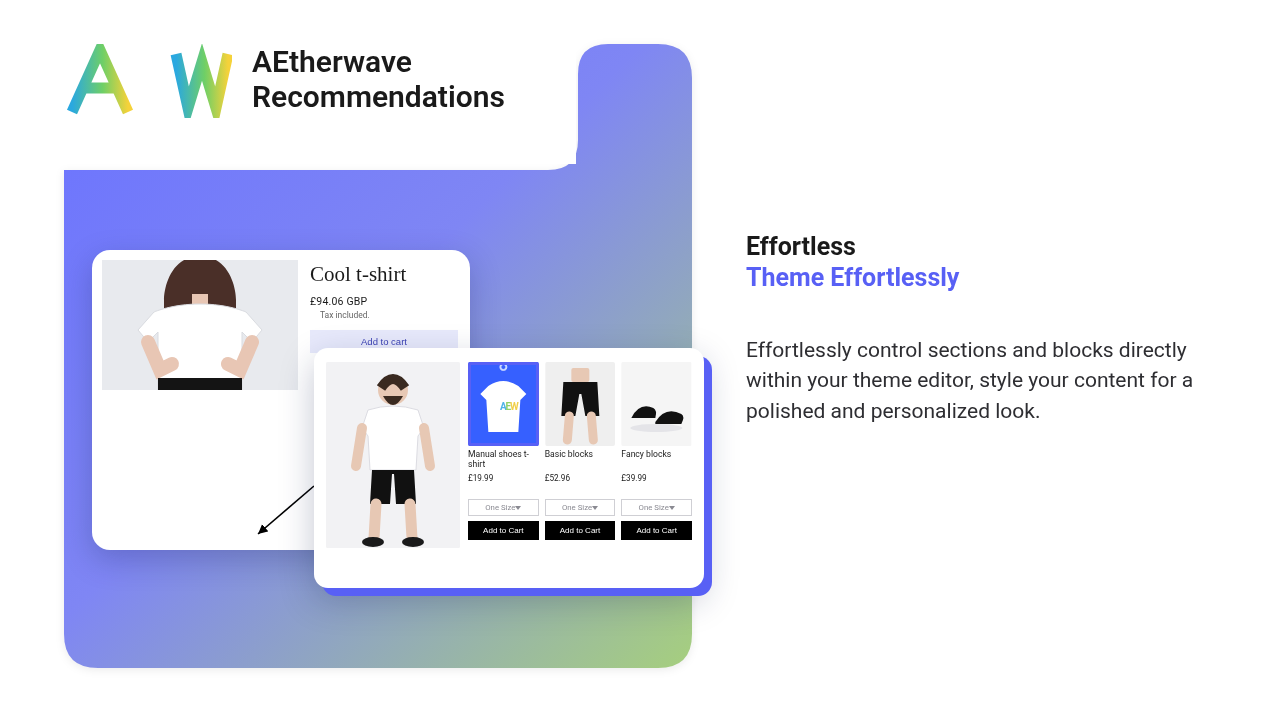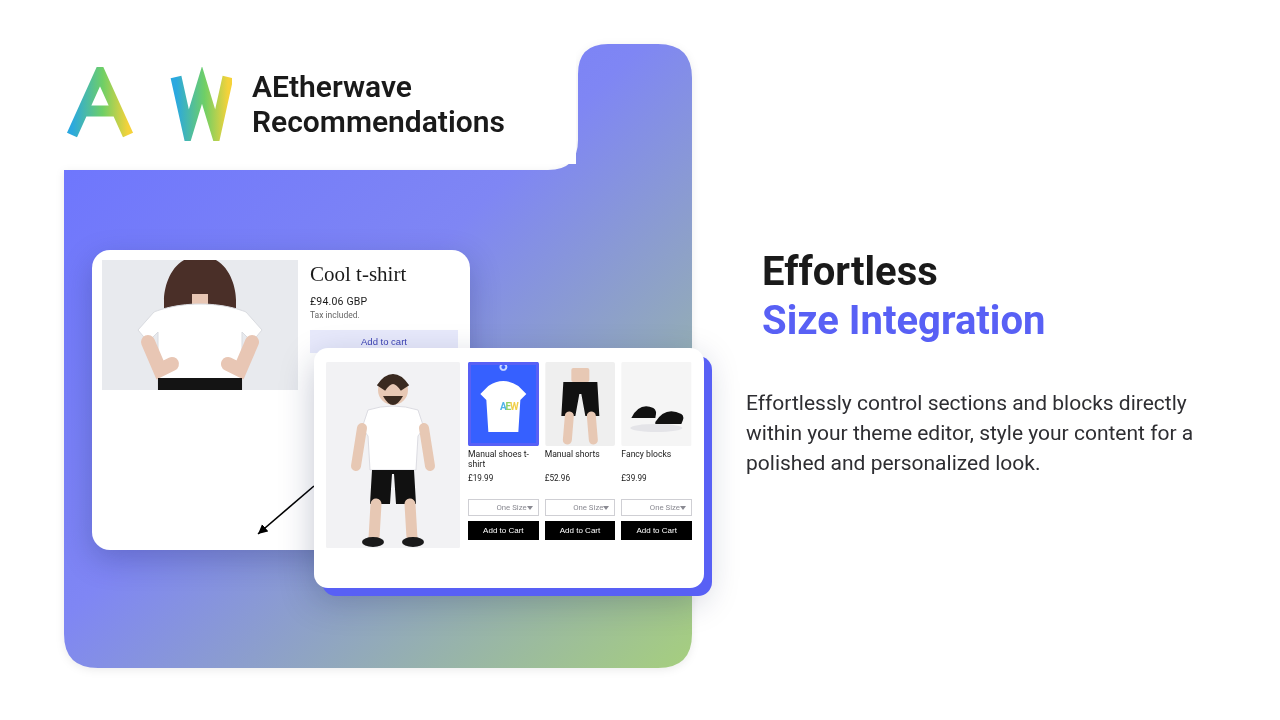--- a/index.html
+++ b/index.html
@@ -9,52 +9,52 @@
   --green:#97c460;
 }
 html,body{margin:0;padding:0;width:1280px;height:720px;background:#fff;font-family:-apple-system,BlinkMacSystemFont,"Segoe UI",Roboto,Arial,sans-serif;color:var(--ink);overflow:hidden}
 .page{position:relative;width:1280px;height:720px}
 
 
 .grad-wrap{position:absolute;left:64px;top:44px;width:628px;height:624px;filter:drop-shadow(0 2px 4px rgba(0,0,0,.08))}
 .grad-wrap svg{display:block}
 
 
-.brand{position:absolute;left:64px;top:44px;width:510px;height:120px;background:#fff;border-top-left-radius:28px;display:flex;align-items:center;gap:20px;padding-left:2px}
+.brand{position:absolute;left:64px;top:44px;width:510px;height:120px;background:#fff;border-top-left-radius:28px;display:flex;align-items:flex-start;gap:20px;padding-left:2px}
 .brand-title{font-size:30px;font-weight:600;line-height:1.18}
 
 
 .card1{position:absolute;left:92px;top:250px;width:378px;height:300px;background:#fff;border-radius:18px;box-shadow:0 10px 30px rgba(20,30,80,.25)}
 .p1-img{position:absolute;left:10px;top:10px;width:196px;height:130px;background:#eceef1;overflow:hidden}
 .p1-body{position:absolute;left:218px;top:12px;width:148px}
 .p1-title{font-family:"Didot","Bodoni MT","Georgia",serif;font-size:21px;margin:0 0 8px 0;font-weight:400}
 .p1-price{font-size:10.5px;letter-spacing:.2px}
-.p1-tax{font-size:8.5px;color:#666;margin:2px 0 10px 0}
+.p1-tax{font-size:8.5px;color:#666;margin:2px 0 10px 10px}
 .p1-btn{display:block;width:100%;background:var(--soft);color:#3a3fb3;font-size:9.5px;text-align:center;padding:6px 0;border:none}
 .arrow{position:absolute;left:250px;top:480px;width:70px;height:70px}
 
 
 .card2{position:absolute;left:314px;top:348px;width:366px;height:214px;background:#fff;border-radius:14px;box-shadow:8px 8px 0 0 var(--blue),0 12px 34px rgba(20,30,80,.25);display:flex;padding:14px 12px 12px 12px;gap:8px}
 .hero{width:134px;position:relative}
 .hero-pic{width:134px;height:186px;background:linear-gradient(#f4f4f6,#ededf0);border-radius:2px;position:relative;overflow:hidden}
 .grid3{flex:1;display:flex;gap:6px}
 .rec{flex:1;display:flex;flex-direction:column}
 .rec-img{width:100%;height:84px;border-radius:2px;position:relative;overflow:hidden;margin-bottom:4px}
 .rec-img.sel{outline:3px solid var(--blue);outline-offset:-3px}
 .rec-name{font-size:8.6px;line-height:1.15;height:20px}
 .rec-price{font-size:8.2px;margin:3px 0 16px 0}
-.rec-size{border:1px solid #cfcfd4;font-size:7.8px;color:#8a8a92;padding:3px 5px;margin-bottom:5px;display:flex;justify-content:flex-end;align-items:center}
+.rec-size{border:1px solid #cfcfd4;font-size:7.8px;color:#8a8a92;padding:3px 5px;margin-bottom:5px;display:flex;justify-content:center;align-items:center}
 .rec-add{background:#000;color:#fff;border:none;font-size:8px;padding:5px 0}
 
 
 .torso{position:absolute;inset:0}
 
 
 .copy{position:absolute;left:746px;top:232px;width:480px}
-.copy h1{font-size:40px;margin:16px;font-weight:700;line-height:1.22}
+.copy h1{font-size:25px;margin:0;font-weight:700;line-height:1.22}
 .copy h1 .accent{color:var(--blue)}
 .copy p{margin-top:42px;font-size:21px;line-height:1.45;color:#2e2e32;max-width:470px}
 
 .chev{width:0;height:0;border-left:3px solid transparent;border-right:3px solid transparent;border-top:4px solid #8a8a92}
 </style>
 </head>
 <body>
 <div class="page">
 
 <div class="grad-wrap">
@@ -189,21 +189,21 @@
     <div class="rec">
       <div class="rec-img">
         <svg viewBox="0 0 70 84" width="100%" height="100%">
           <rect width="70" height="84" fill="#efefef"></rect>
           <rect x="26" y="6" width="18" height="14" rx="2" fill="#e7c8b4"></rect>
           <path d="M18 20 L52 20 L54 54 L40 54 L36 32 L34 32 L30 54 L16 54 Z" fill="#111"></path>
           <path d="M24 54 L22 78" stroke="#e7c8b4" stroke-width="9" stroke-linecap="round"></path>
           <path d="M46 54 L48 78" stroke="#e7c8b4" stroke-width="9" stroke-linecap="round"></path>
         </svg>
       </div>
-      <div class="rec-name">Manual shorts</div>
+      <div class="rec-name">Basic blocks</div>
       <div class="rec-price">£52.96</div>
       <div class="rec-size">
         <span>One Size</span>
         <span class="chev"></span>
       </div>
       <button class="rec-add">Add to Cart</button>
     </div>
 
     <div class="rec">
       <div class="rec-img">
@@ -221,18 +221,18 @@
         <span class="chev"></span>
       </div>
       <button class="rec-add">Add to Cart</button>
     </div>
   </div>
 </div>
 
 <div class="copy">
   <h1>
     <span>Effortless</span><br>
-    <span class="accent">Size Integration</span>
+    <span class="accent">Theme Effortlessly</span>
   </h1>
   <p>Effortlessly control sections and blocks directly within your theme editor, style your content for a polished and personalized look.</p>
 </div>
 
 </div>
 
 </body></html>

